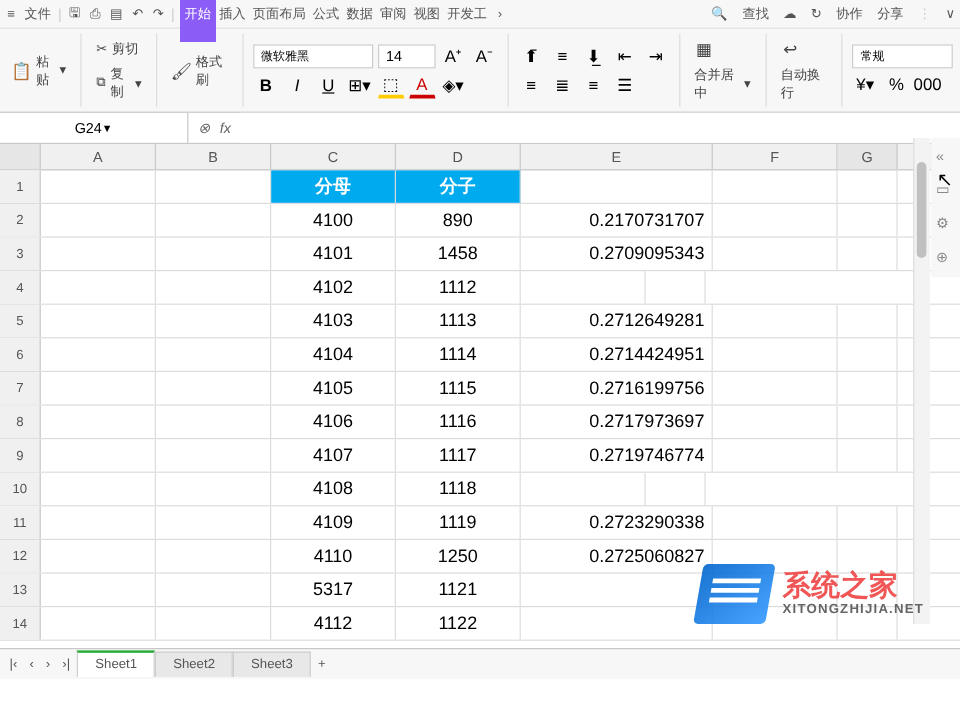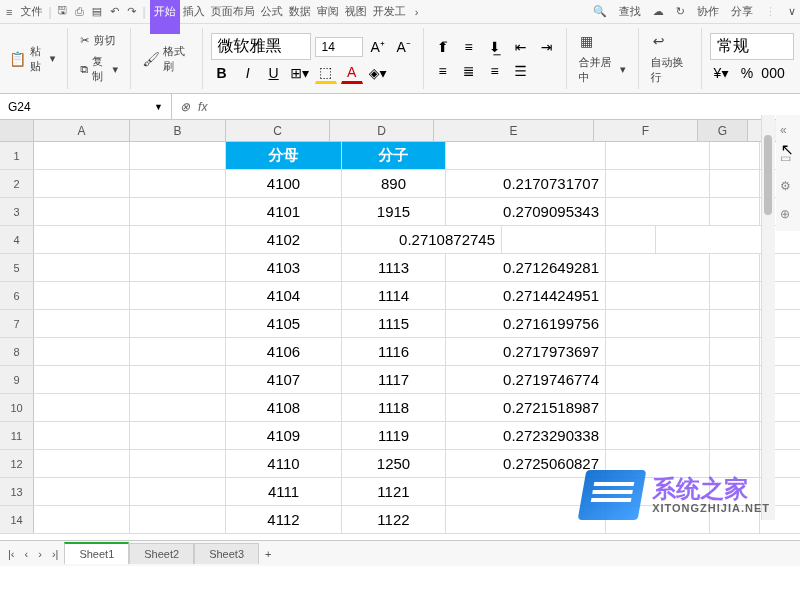--- a/index.html
+++ b/index.html
@@ -9,45 +9,45 @@
 .menubar .sep { color: #ccc; }
 .menubar .tab-item { padding: 1px 3px; font-size: 11px; }
 .menubar .tab-active { background: #8b5cf6; color: #fff; padding: 17px 4px; }
 .menubar .search { margin-left: auto; display: flex; align-items: center; gap: 12px; font-size: 11px; }
 .ribbon { height: 70px; background: #f7f7f7; border-bottom: 1px solid #c8c8c8; display: flex; padding: 4px 6px; gap: 8px; }
 .group { display: flex; flex-direction: column; justify-content: center; gap: 2px; }
 .group.border-r { border-right: 1px solid #ddd; padding-right: 8px; }
 .btn { display: flex; align-items: center; gap: 4px; padding: 2px 4px; cursor: pointer; font-size: 11px; color: #444; }
 .icon-sq { width: 16px; height: 16px; display: inline-flex; align-items: center; justify-content: center; font-size: 14px; }
 .font-row { display: flex; gap: 4px; align-items: center; }
-.font-select { border: 1px solid #ccc; padding: 2px 20px 2px 6px; background: #fff; font-size: 16px; width: 100px; }
+.font-select { border: 1px solid #ccc; padding: 2px 20px 2px 6px; background: #fff; font-size: 10px; width: 100px; }
 .size-select { border: 1px solid #ccc; padding: 2px 20px 2px 6px; background: #fff; font-size: 12px; width: 48px; }
 .fbtn { width: 22px; height: 22px; display: inline-flex; align-items: center; justify-content: center; border: 1px solid transparent; font-size: 14px; cursor: pointer; }
 .formula-bar { height: 26px; border-bottom: 1px solid #c8c8c8; display: flex; align-items: center; }
-.name-box { width: 172px; border-right: 1px solid #c8c8c8; padding: 0 8px; display: flex; align-items: center; justify-content: space-between; font-size: 12px; height: 100%; }
+.name-box { width: 157px; border-right: 1px solid #c8c8c8; padding: 0 8px; display: flex; align-items: center; justify-content: center; font-size: 12px; height: 100%; }
 .fx-area { display: flex; align-items: center; padding: 0 8px; gap: 8px; font-style: italic; color: #666; }
 .grid-area { position: relative; height: 420px; overflow: hidden; }
 .col-headers { display: flex; height: 22px; background: #f0f0f0; border-bottom: 1px solid #c8c8c8; }
 .col-headers .selall { width: 34px; border-right: 1px solid #c8c8c8; background: #e6e6e6; }
 .col-headers .ch { border-right: 1px solid #c8c8c8; display: flex; align-items: center; justify-content: center; font-size: 12px; color: #555; }
 .chA { width: 96px; } .chB { width: 96px; } .chC { width: 104px; } .chD { width: 104px; } .chE { width: 160px; } .chF { width: 104px; } .chG { width: 50px; background: #e6e6e6; }
 .rows { }
 .row { display: flex; height: 28px; border-bottom: 1px solid #dcdcdc; }
 .row .rh { width: 34px; background: #f0f0f0; border-right: 1px solid #c8c8c8; display: flex; align-items: center; justify-content: center; color: #555; font-size: 11px; }
 .row .cell { border-right: 1px solid #dcdcdc; display: flex; align-items: center; padding: 0 6px; font-size: 15px; }
-.cA { width: 96px; } .cB { width: 96px; } .cC { width: 116px; justify-content: center; } .cD { width: 104px; justify-content: center; } .cE { width: 160px; justify-content: flex-end; } .cF { width: 104px; } .cG { width: 50px; }
+.cA { width: 96px; } .cB { width: 96px; } .cC { width: 104px; justify-content: center; } .cD { width: 104px; justify-content: center; } .cE { width: 160px; justify-content: flex-end; } .cF { width: 104px; } .cG { width: 50px; }
 .hdr-cell { background: #00aaee; color: #fff; font-weight: bold; justify-content: center; }
 .sheet-tabs { height: 26px; background: #f7f7f7; border-top: 1px solid #c8c8c8; display: flex; align-items: center; padding: 0 4px; gap: 2px; font-size: 11px; color: #555; }
 .sheet-tabs .nav { padding: 0 4px; cursor: pointer; }
 .sheet-tabs .tab { padding: 4px 14px; background: #e8e8e8; border: 1px solid #ccc; border-bottom: none; cursor: pointer; }
 .sheet-tabs .tab.active { background: #fff; border-top: 2px solid #22aa33; }
 .watermark { position: absolute; right: 30px; bottom: 80px; display: flex; align-items: center; gap: 10px; opacity: 0.9; }
 .watermark .logo { width: 60px; height: 50px; background: linear-gradient(135deg,#0066cc,#3399ff); transform: skew(-10deg); border-radius: 4px; position: relative; }
 .watermark .logo::before { content:''; position:absolute; width:40px; height:4px; background:#fff; top:12px; left:10px; box-shadow: 0 8px 0 #fff, 0 16px 0 #fff; }
-.watermark .txt { font-size: 24px; font-weight: bold; color: #8b5cf6; line-height: 1.1; }
+.watermark .txt { font-size: 24px; font-weight: bold; color: #ef4444; line-height: 1.1; }
 .watermark .sub { font-size: 11px; color: #555; letter-spacing: 1px; font-weight: bold; }
 .side-panel { position: absolute; right: 0; top: 115px; width: 24px; display: flex; flex-direction: column; gap: 12px; padding: 8px 0; background: #f7f7f7; align-items: center; }
 .side-panel .si { width: 16px; height: 16px; color: #888; }
 .scroll-v { position: absolute; right: 25px; top: 115px; width: 14px; height: 405px; background: #f3f3f3; border-left:1px solid #ddd; }
 .scroll-v .thumb { position:absolute; top:20px; left:2px; width:8px; height:80px; background:#c0c0c0; border-radius:4px; }
 .cursor-arrow { position:absolute; right:6px; top:140px; font-size:16px; }
 </style>
 </head>
 <body>
 
@@ -196,31 +196,31 @@
         <div class="cell cD">890</div>
         <div class="cell cE">0.2170731707</div>
         <div class="cell cF"></div>
         <div class="cell cG"></div>
       </div>
       <div class="row">
         <div class="rh">3</div>
         <div class="cell cA"></div>
         <div class="cell cB"></div>
         <div class="cell cC">4101</div>
-        <div class="cell cD">1915</div>
+        <div class="cell cD">1458</div>
         <div class="cell cE">0.2709095343</div>
         <div class="cell cF"></div>
         <div class="cell cG"></div>
       </div>
       <div class="row">
         <div class="rh">4</div>
         <div class="cell cA"></div>
         <div class="cell cB"></div>
         <div class="cell cC">4102</div>
-        <div class="cell cE">0.2710872745</div>
+        <div class="cell cD">1112</div>
         <div class="cell cF"></div>
         <div class="cell cG"></div>
       </div>
       <div class="row">
         <div class="rh">5</div>
         <div class="cell cA"></div>
         <div class="cell cB"></div>
         <div class="cell cC">4103</div>
         <div class="cell cD">1113</div>
         <div class="cell cE">0.2712649281</div>
@@ -266,21 +266,20 @@
         <div class="cell cE">0.2719746774</div>
         <div class="cell cF"></div>
         <div class="cell cG"></div>
       </div>
       <div class="row">
         <div class="rh">10</div>
         <div class="cell cA"></div>
         <div class="cell cB"></div>
         <div class="cell cC">4108</div>
         <div class="cell cD">1118</div>
-        <div class="cell cE">0.2721518987</div>
         <div class="cell cF"></div>
         <div class="cell cG"></div>
       </div>
       <div class="row">
         <div class="rh">11</div>
         <div class="cell cA"></div>
         <div class="cell cB"></div>
         <div class="cell cC">4109</div>
         <div class="cell cD">1119</div>
         <div class="cell cE">0.2723290338</div>
@@ -294,21 +293,21 @@
         <div class="cell cC">4110</div>
         <div class="cell cD">1250</div>
         <div class="cell cE">0.2725060827</div>
         <div class="cell cF"></div>
         <div class="cell cG"></div>
       </div>
       <div class="row">
         <div class="rh">13</div>
         <div class="cell cA"></div>
         <div class="cell cB"></div>
-        <div class="cell cC">4111</div>
+        <div class="cell cC">5317</div>
         <div class="cell cD">1121</div>
         <div class="cell cE"></div>
         <div class="cell cF"></div>
         <div class="cell cG"></div>
       </div>
       <div class="row">
         <div class="rh">14</div>
         <div class="cell cA"></div>
         <div class="cell cB"></div>
         <div class="cell cC">4112</div>

